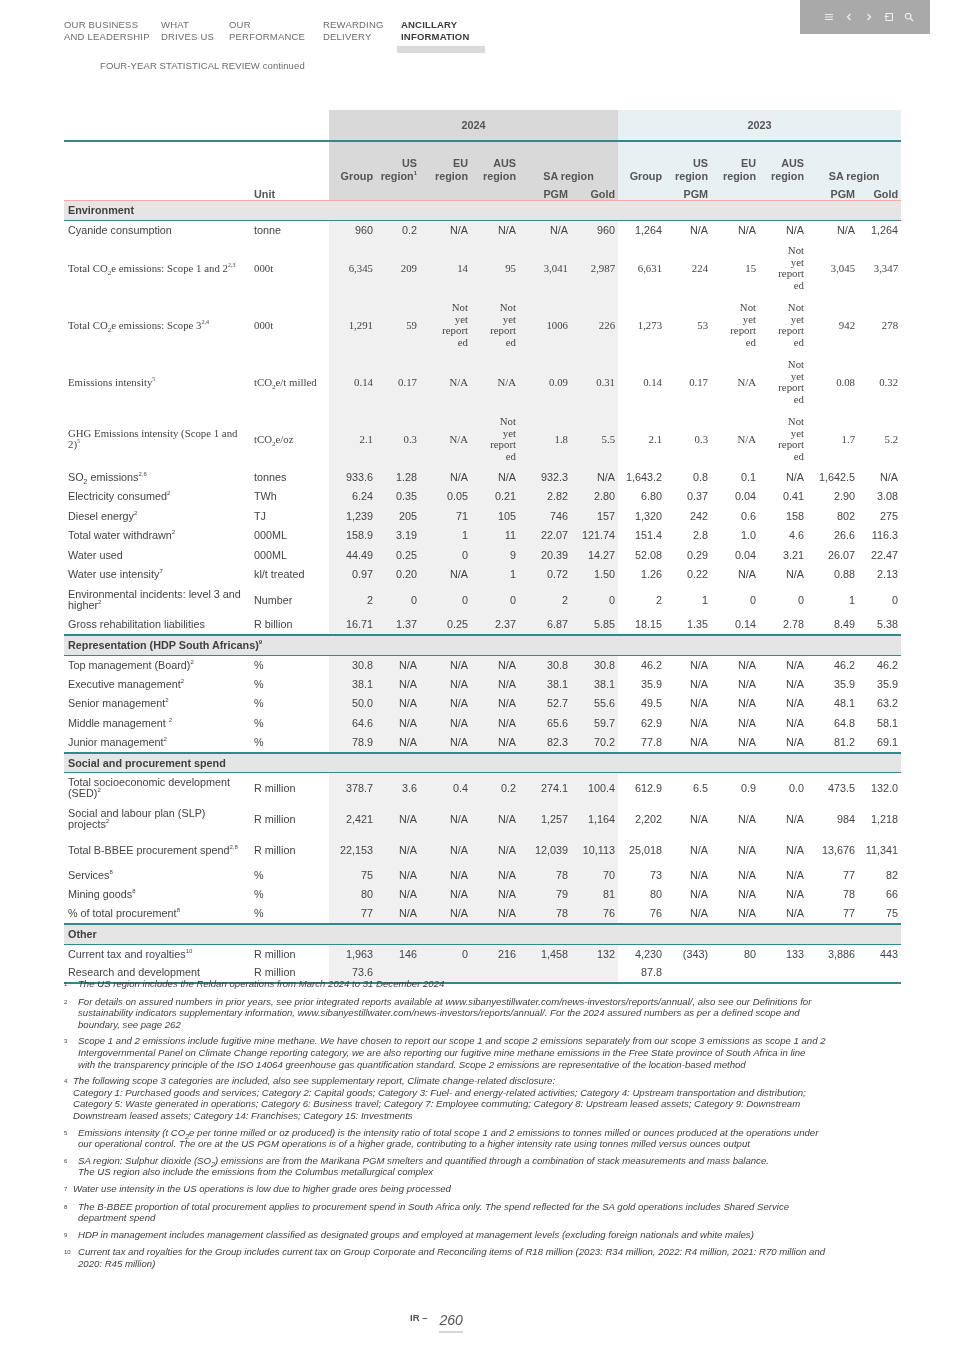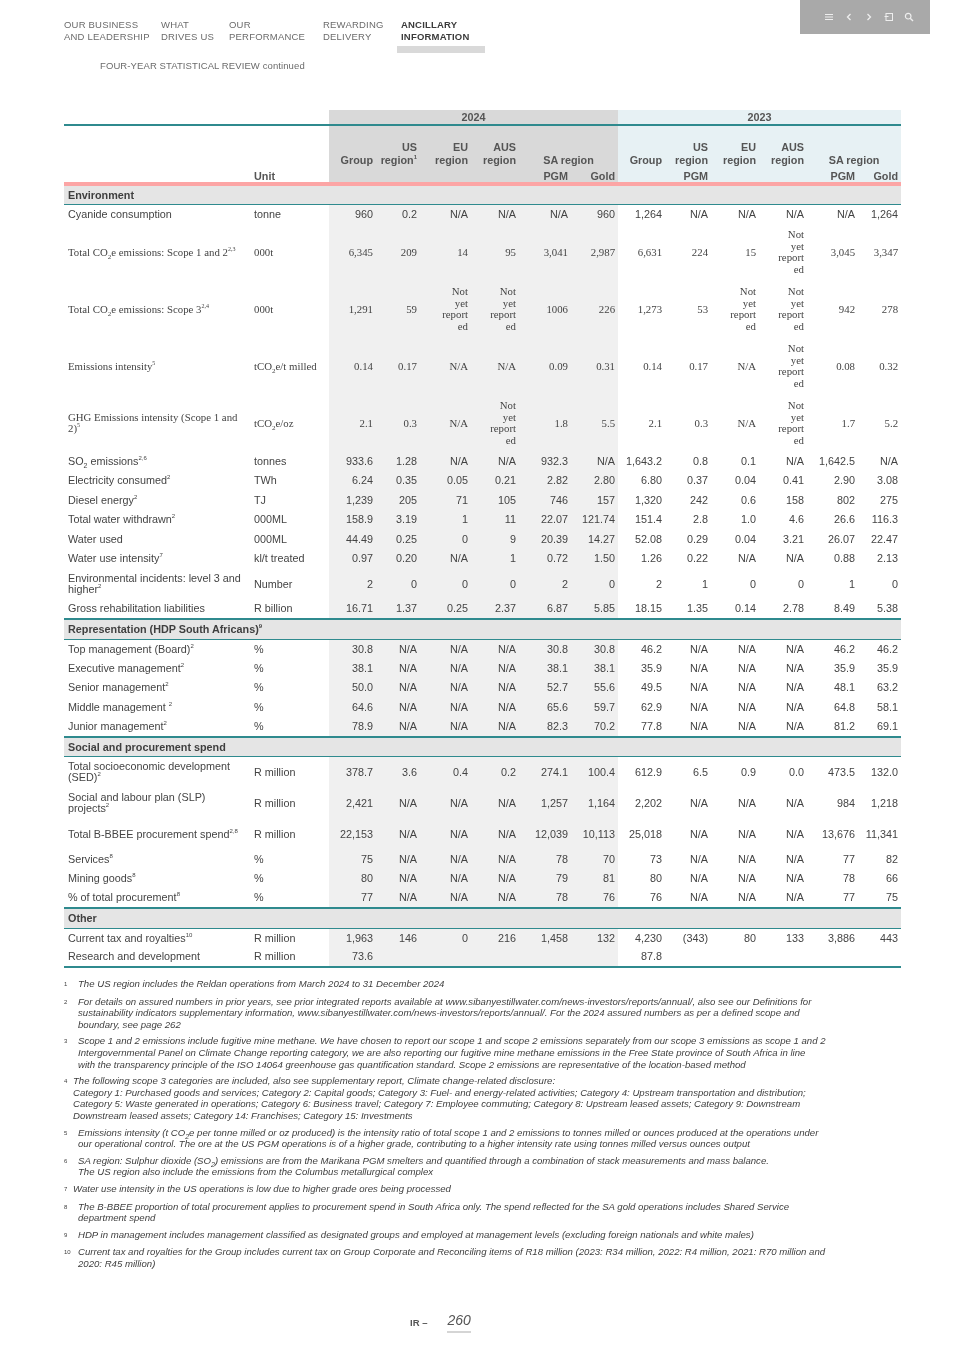--- a/index.html
+++ b/index.html
@@ -24,43 +24,43 @@
   table.stats { position: absolute; top: 110px; left: 64px; width: 837px; border-collapse: collapse; font-size: 10.8px; color: #444; table-layout: fixed; }
   table.stats td, table.stats th { padding: 0 3px; vertical-align: middle; }
   table.stats th { font-weight: bold; color: #555; }
   .c-label { width: 187px; text-align: left; padding-left: 4px !important; }
   .c-unit { width: 78px; text-align: left; }
   .num { text-align: right; }
   .g24 { background: #f0f0f0; }
   .g23 { background: #ffffff; }
   thead .g24 { background: #d9d9d9; }
   thead .g23 { background: #e7f1f4; }
-  tr.year th { height: 15px; text-align: center; border-bottom: 2px solid #2f8a8e; }
+  tr.year th { height: 31px; text-align: center; border-bottom: 2px solid #2f8a8e; }
   tr.cols th { height: 44px; vertical-align: bottom; text-align: right; line-height: 13px; padding-bottom: 2px; }
   tr.cols th.center { text-align: center; }
-  tr.sub th { height: 15px; text-align: right; vertical-align: bottom; border-bottom: 4px solid #fca5a5; }
+  tr.sub th { height: 15px; text-align: right; vertical-align: bottom; border-bottom: 1px solid #fca5a5; }
   tr.sub th.c-unit { text-align: left; }
   tr.section td { height: 20px; font-weight: bold; color: #3f3f3f; border-bottom: 1.5px solid #2f8a8e; background: #e5e5e5; }
   tr.section.top td { border-top: 1.5px solid #2f8a8e; }
   tr.row td { height: 19.5px; line-height: 11px; }
   tr.row.tall td { height: 31px; }
   tr.row.xtall td { height: 57px; font-family: Liberation Serif, serif; }
   tr.row.last td { border-bottom: 2px solid #2f8a8e; }
   sup { font-size: 6px; vertical-align: super; line-height: 0; }
   sub { font-size: 7px; vertical-align: sub; line-height: 0; }
   .nyr { display: inline-block; text-align: right; line-height: 11.5px; white-space: pre-line; }
 
   
   .footnotes { position: absolute; top: 978px; left: 64px; width: 840px; font-size: 9.6px; font-style: italic; color: #3e3e3e; line-height: 11.6px; }
   .fn { display: flex; margin-bottom: 5px; }
   .fn .n { width: 14px; flex: 0 0 14px; font-size: 6px; font-style: normal; padding-top: 1px; }
   .fn.tight .n { width: 9px; flex: 0 0 9px; }
   .fn .t { flex: 1; }
   .fn .t .line { display: block; }
-  .pager { position: absolute; top: 1312px; left: 410px; display: flex; align-items: center; gap: 20px; }
+  .pager { position: absolute; top: 1312px; left: 410px; display: flex; align-items: flex-start; gap: 12px; }
   .pager .ir { font-size: 9.5px; font-weight: bold; color: #555; }
   .pager .pg { font-size: 14px; font-style: italic; color: #555; border-bottom: 2px solid #d5d5d5; padding-bottom: 3px; }
 </style>
 </head>
 <body>
 
 <div class="nav">
   <div class="nav-item" style="width:97px">
     <span class="l1">OUR BUSINESS</span>
     <span class="l2">AND LEADERSHIP</span>

